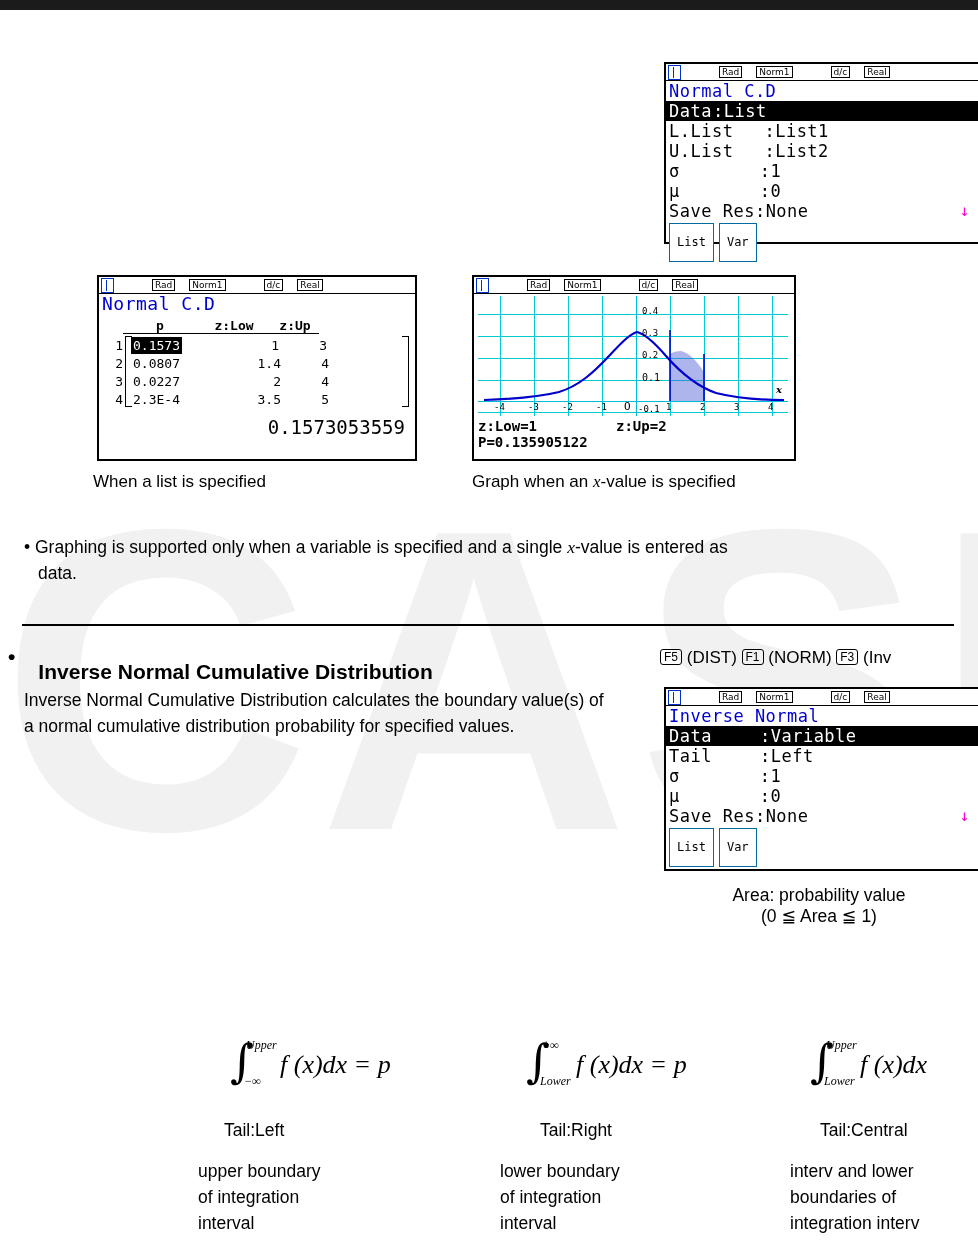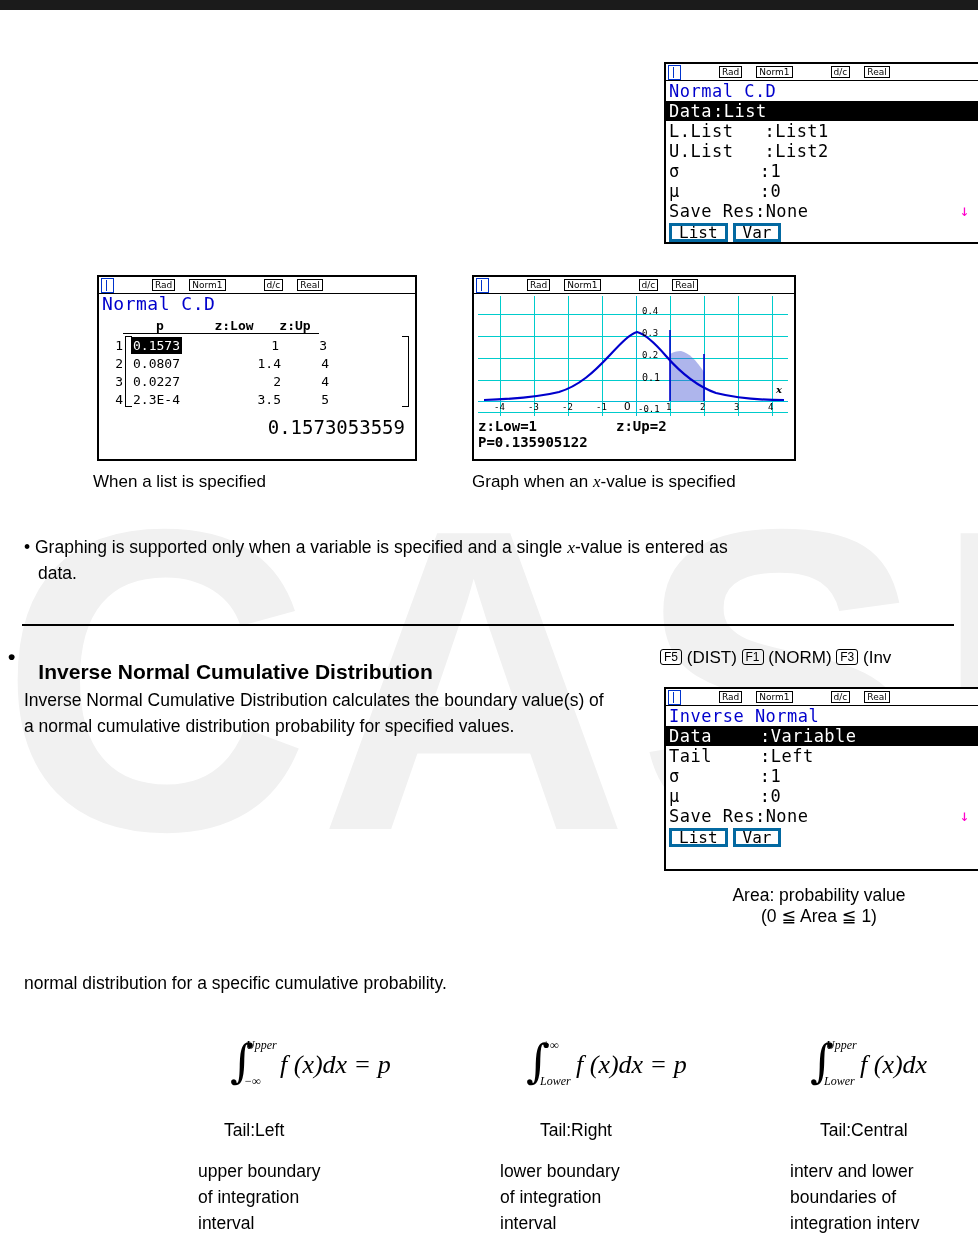--- a/index.html
+++ b/index.html
@@ -37,22 +37,22 @@
   }
   .sgap{width:10px;}
   .calcline{
     font-size:17px;line-height:20px;height:20px;white-space:pre;
     letter-spacing:0.5px;padding-left:3px;
   }
   .blue{color:#0000cc;}
   .inv{background:#000;color:#fff;}
   .softkeys{display:flex;gap:5px;padding:2px 3px 1px 3px;}
   .skey{
-    border:3px solid #0369a1;font-family:"DejaVu Sans Mono", monospace;
-    font-size:16px;line-height:13px;padding:0 7px;background:#fff;
+    border:1px solid #0369a1;font-family:"DejaVu Sans Mono", monospace;
+    font-size:12px;line-height:13px;padding:12px 7px;background:#fff;
   }
   .arrow{position:absolute;right:8px;color:#ff00cc;font-size:16px;}
 
   
   #screen-normalcd{left:664px;top:62px;width:312px;height:178px;}
   
   #screen-list{left:97px;top:275px;width:316px;height:182px;}
   
   #screen-graph{left:472px;top:275px;width:320px;height:182px;}
   
@@ -284,21 +284,20 @@
     <span class="skey">Var</span>
   </div>
 </div>
 
 <div class="layer" style="position:absolute;left:660px;top:885px;width:318px;text-align:center;font-size:17.5px;">
   <div>Area: probability value</div>
   <div>(0 ≦ Area ≦ 1)</div>
 </div>
 
 <div class="layer body" style="position:absolute;left:24px;top:970px;width:930px;">
-  <div>normal distribution for a specific cumulative probability.</div>
 </div>
 
 <div class="layer" style="position:absolute;left:228px;top:1038px;display:flex;align-items:flex-start;">
   <div style="position:relative;width:30px;height:52px;">
     <span class="intsign" style="position:absolute;left:2px;top:8px;">∫</span>
     <span class="lim" style="position:absolute;left:18px;top:0px;">Upper</span>
     <span class="lim" style="position:absolute;left:16px;top:36px;">−∞</span>
   </div>
   <span class="formula" style="margin-left:22px;margin-top:12px;">f (x)dx = p</span>
 </div>

